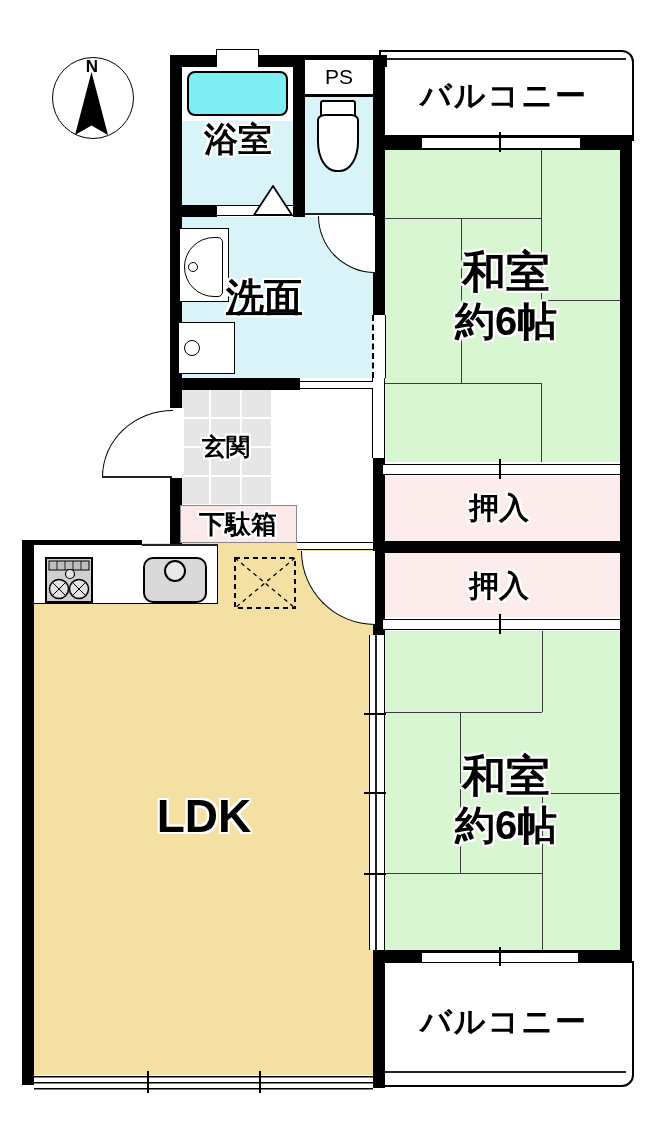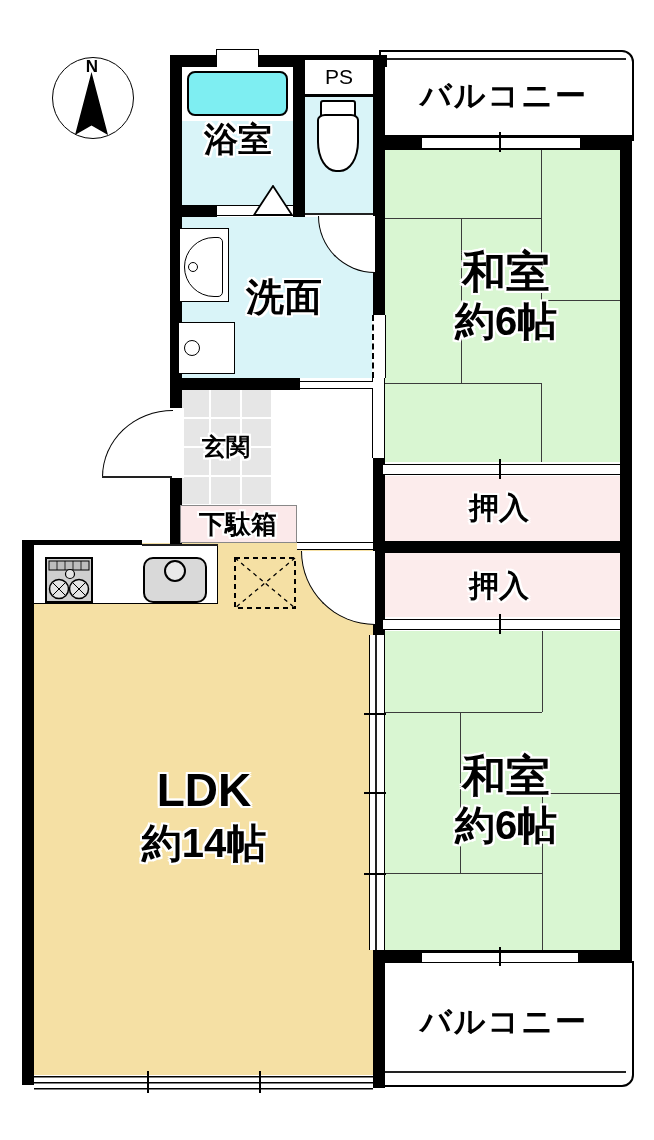--- a/index.html
+++ b/index.html
@@ -173,28 +173,27 @@
 
   <div class="abs" style="left:180px;top:505px;width:117px;height:38px;background:var(--c-shoebox_pink,#fbe9ea);border:1px solid #888;box-sizing:border-box;"></div>
 
   <div class="rlabel" style="left:238px;top:140px;font-size:34px;font-family:Liberation Serif, serif;">浴室</div>
   <div class="rlabel" style="left:339px;top:77px;font-size:21px;font-weight:normal;text-shadow:none;">PS</div>
   <div class="rlabel" style="left:504px;top:96px;font-size:31px;font-weight:600;letter-spacing:2px;text-shadow:none;">バルコニー</div>
   <div class="rlabel" style="left:506px;top:296px;font-size:44px;font-weight:900;">
     <span>和室</span><br>
     <span style="font-size:40px;">約6帖</span>
   </div>
-  <div class="rlabel" style="left:284px;top:298px;font-size:38px;">洗面</div>
+  <div class="rlabel" style="left:264px;top:298px;font-size:38px;text-decoration:underline;">洗面</div>
   <div class="rlabel" style="left:226px;top:447px;font-size:24px;">玄関</div>
   <div class="rlabel" style="left:238px;top:524px;font-size:26px;">下駄箱</div>
   <div class="rlabel" style="left:499px;top:507px;font-size:30px;">押入</div>
   <div class="rlabel" style="left:499px;top:585px;font-size:30px;">押入</div>
   <div class="rlabel" style="left:204px;top:816px;font-size:46px;font-weight:900;">
     <span>LDK</span><br>
-    <span style="font-size:40px;">約14帖</span>
   </div>
   <div class="rlabel" style="left:506px;top:800px;font-size:44px;font-weight:900;">
     <span>和室</span><br>
     <span style="font-size:40px;">約6帖</span>
   </div>
   <div class="rlabel" style="left:504px;top:1022px;font-size:31px;font-weight:600;letter-spacing:2px;text-shadow:none;">バルコニー</div>
 
 </div>
 
 </body></html>

